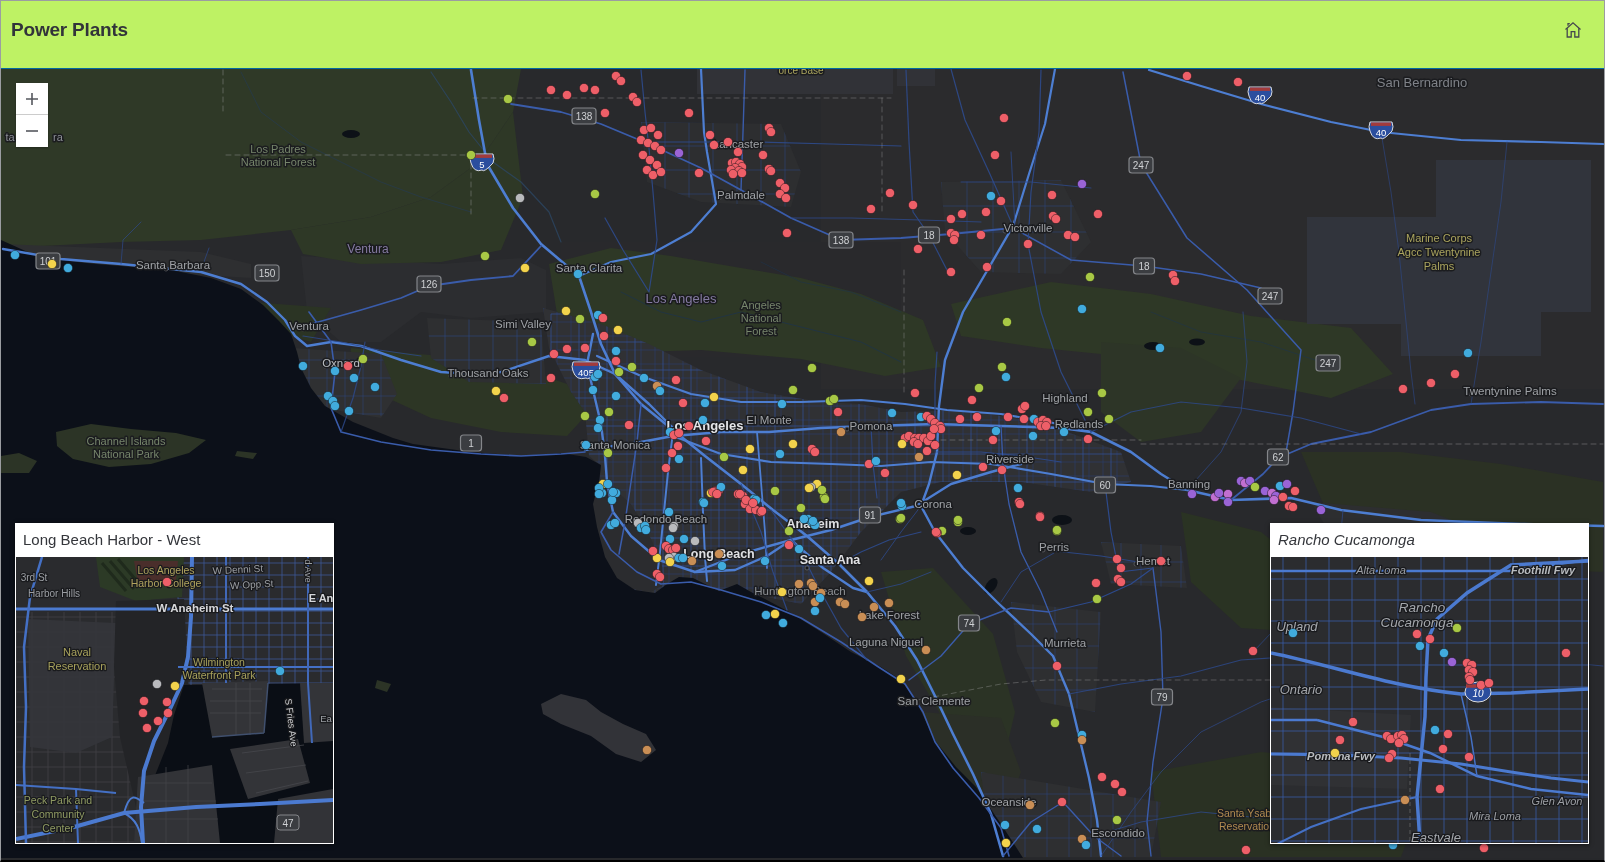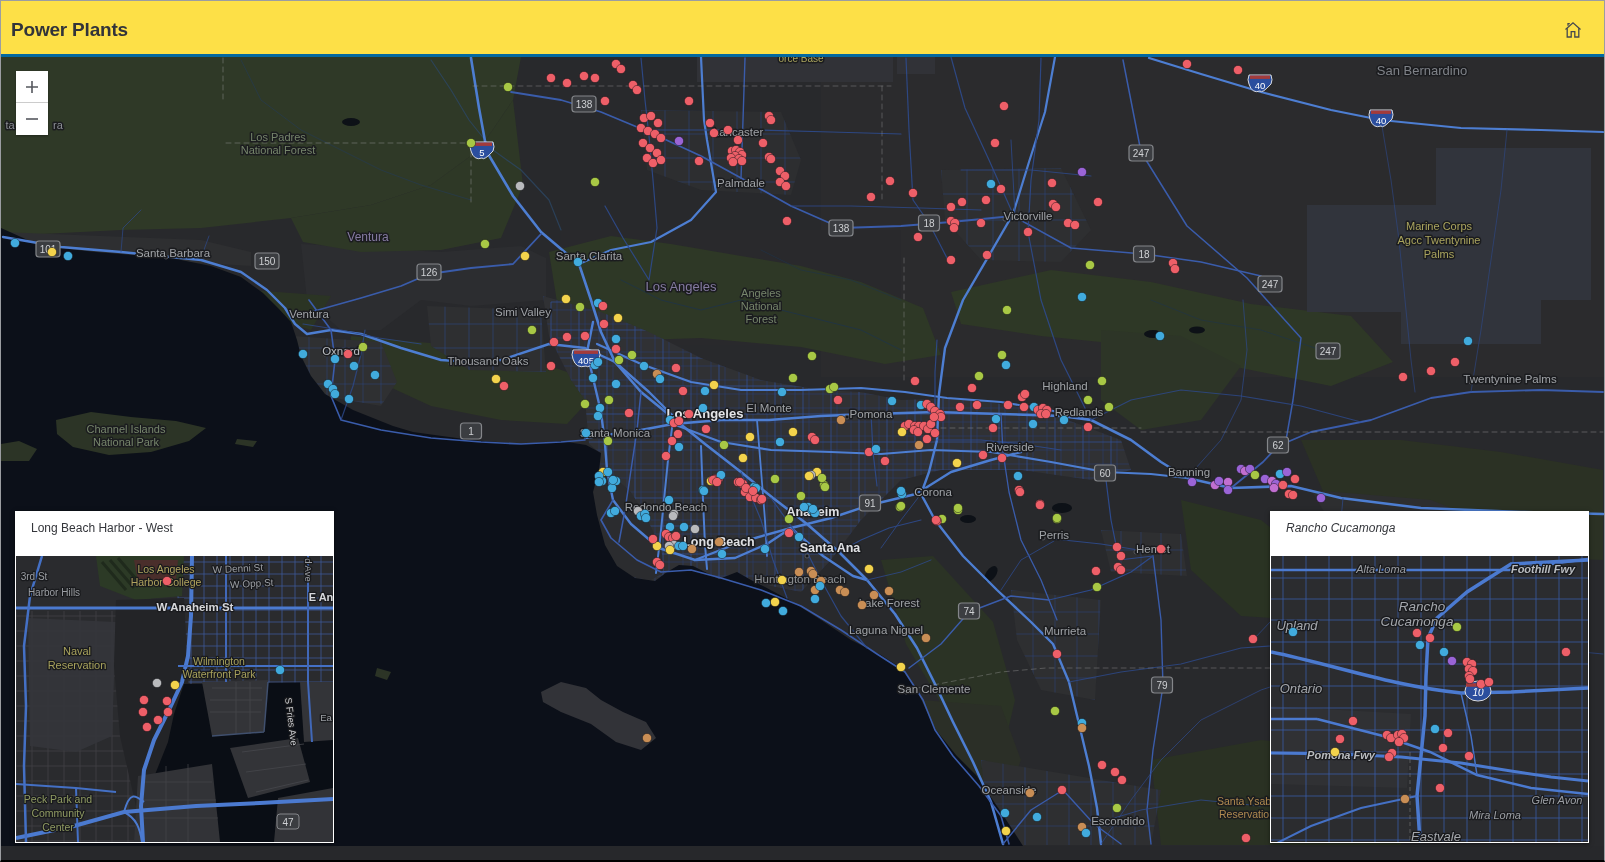--- a/index.html
+++ b/index.html
@@ -1,23 +1,23 @@
 <!DOCTYPE html>
 <html><head><meta charset="utf-8"><style>
 *{margin:0;padding:0;box-sizing:border-box}
 body{width:1605px;height:862px;font-family:"Liberation Sans",sans-serif;background:#fff;overflow:hidden;border:1px solid #9b9da1;border-bottom:2px solid #000}
-#hdr{height:56px;background:#fde047;position:relative;border-bottom:3px solid #0369a1}
+#hdr{height:68px;background:#bef264;position:relative;border-bottom:1px solid #0369a1}
 #hdr h1{position:absolute;left:10px;top:18px;font-size:19px;font-weight:600;color:#32343a;letter-spacing:-.2px}
 #home{position:absolute;right:21px;top:19px;width:20px;height:20px}
 #map{position:relative;width:1603px;height:803px;background:#27282b;overflow:hidden}
 #zoom{position:absolute;left:15px;top:14px;width:32px;background:#fff;box-shadow:0 1px 2px rgba(0,0,0,.3);z-index:30}
 #zoom div{height:32px;position:relative}
 #zoom div:first-child{border-bottom:1px solid #ccc}
 .panel{position:absolute;width:319px;z-index:20;background:#fff;box-shadow:0 1px 4px rgba(0,0,0,.5)}
-.panel .ph{height:45px;background:#fff;font-size:12px;color:#34363b;line-height:34px;padding-left:16px}
+.panel .ph{height:34px;background:#fff;font-size:15px;color:#34363b;line-height:34px;padding-left:8px}
 .panel .pm{width:317px;height:286px;margin:0 1px 1px 1px;overflow:hidden;background:#2b2c2f}
 #attr{position:absolute;left:0;bottom:0;width:1603px;height:15px;background:#dededd;z-index:40;font-size:11.8px;color:#3c3e42;line-height:15px}
 #attr .lt{position:absolute;left:4px;top:0;white-space:nowrap}
 #attr .rt{position:absolute;right:4px;top:0}
 </style></head><body>
 <div id="hdr">
     <h1>Power Plants</h1>
     <div id="home"><svg width="20" height="20" viewBox="0 0 20 20" fill="none" stroke="#45484d" stroke-width="1.3">
 <path d="M2.5,9.5 L10,2.8 L17.5,9.5"></path>
 <path d="M4.2,8.2 V17 H8.2 V11.6 H11.8 V17 H15.8 V8.2"></path>

